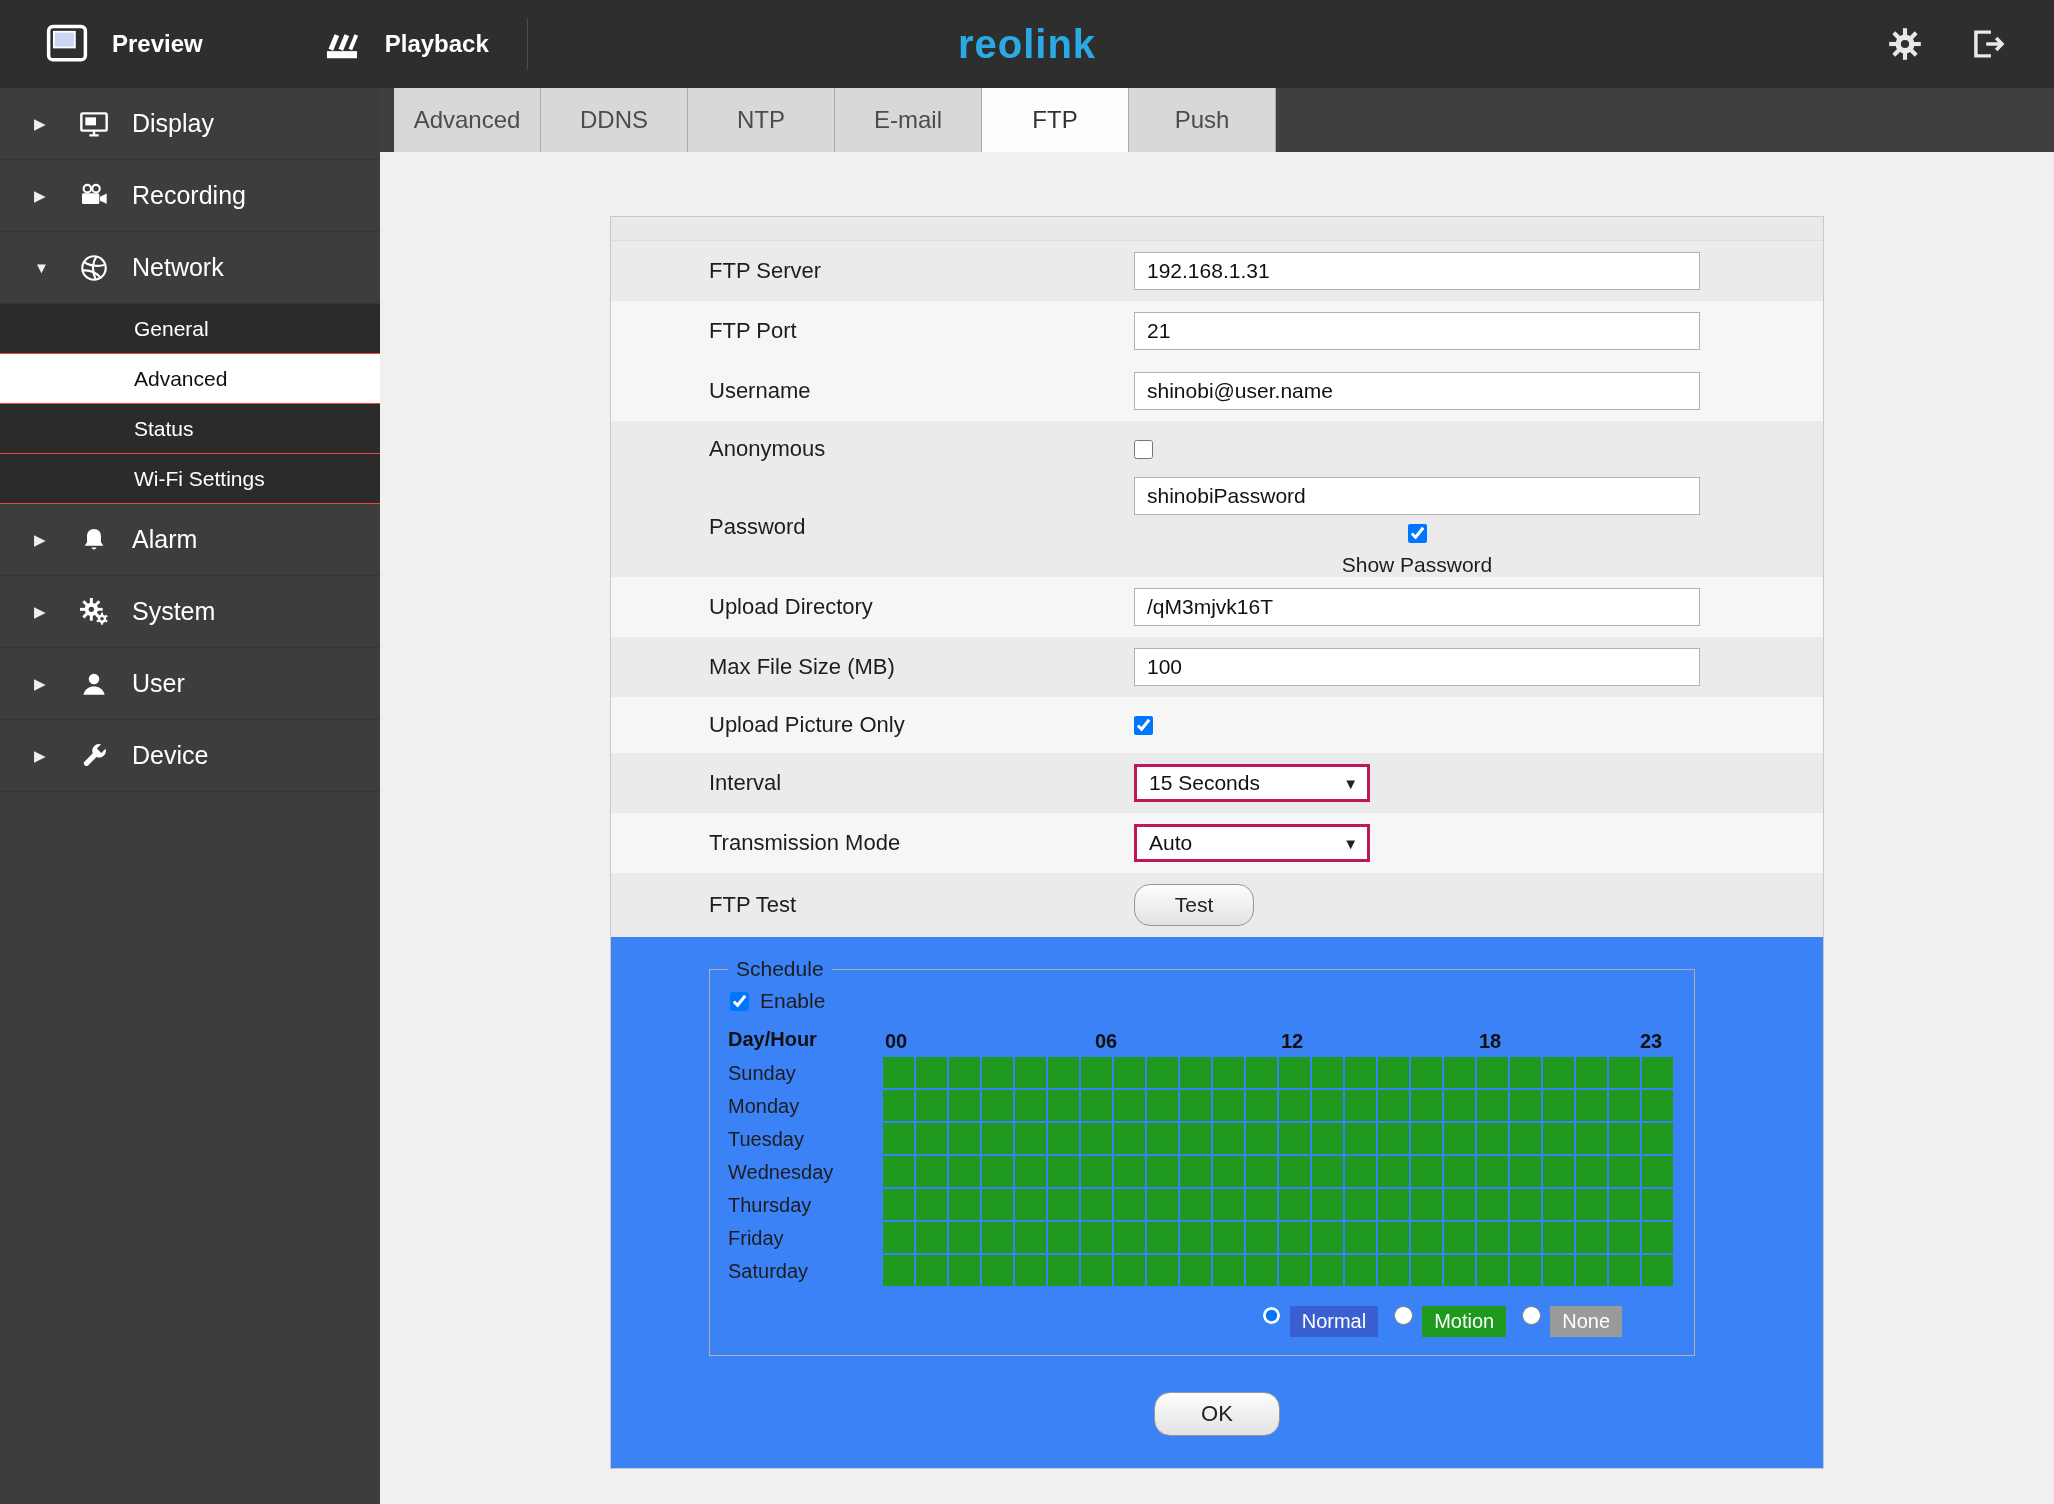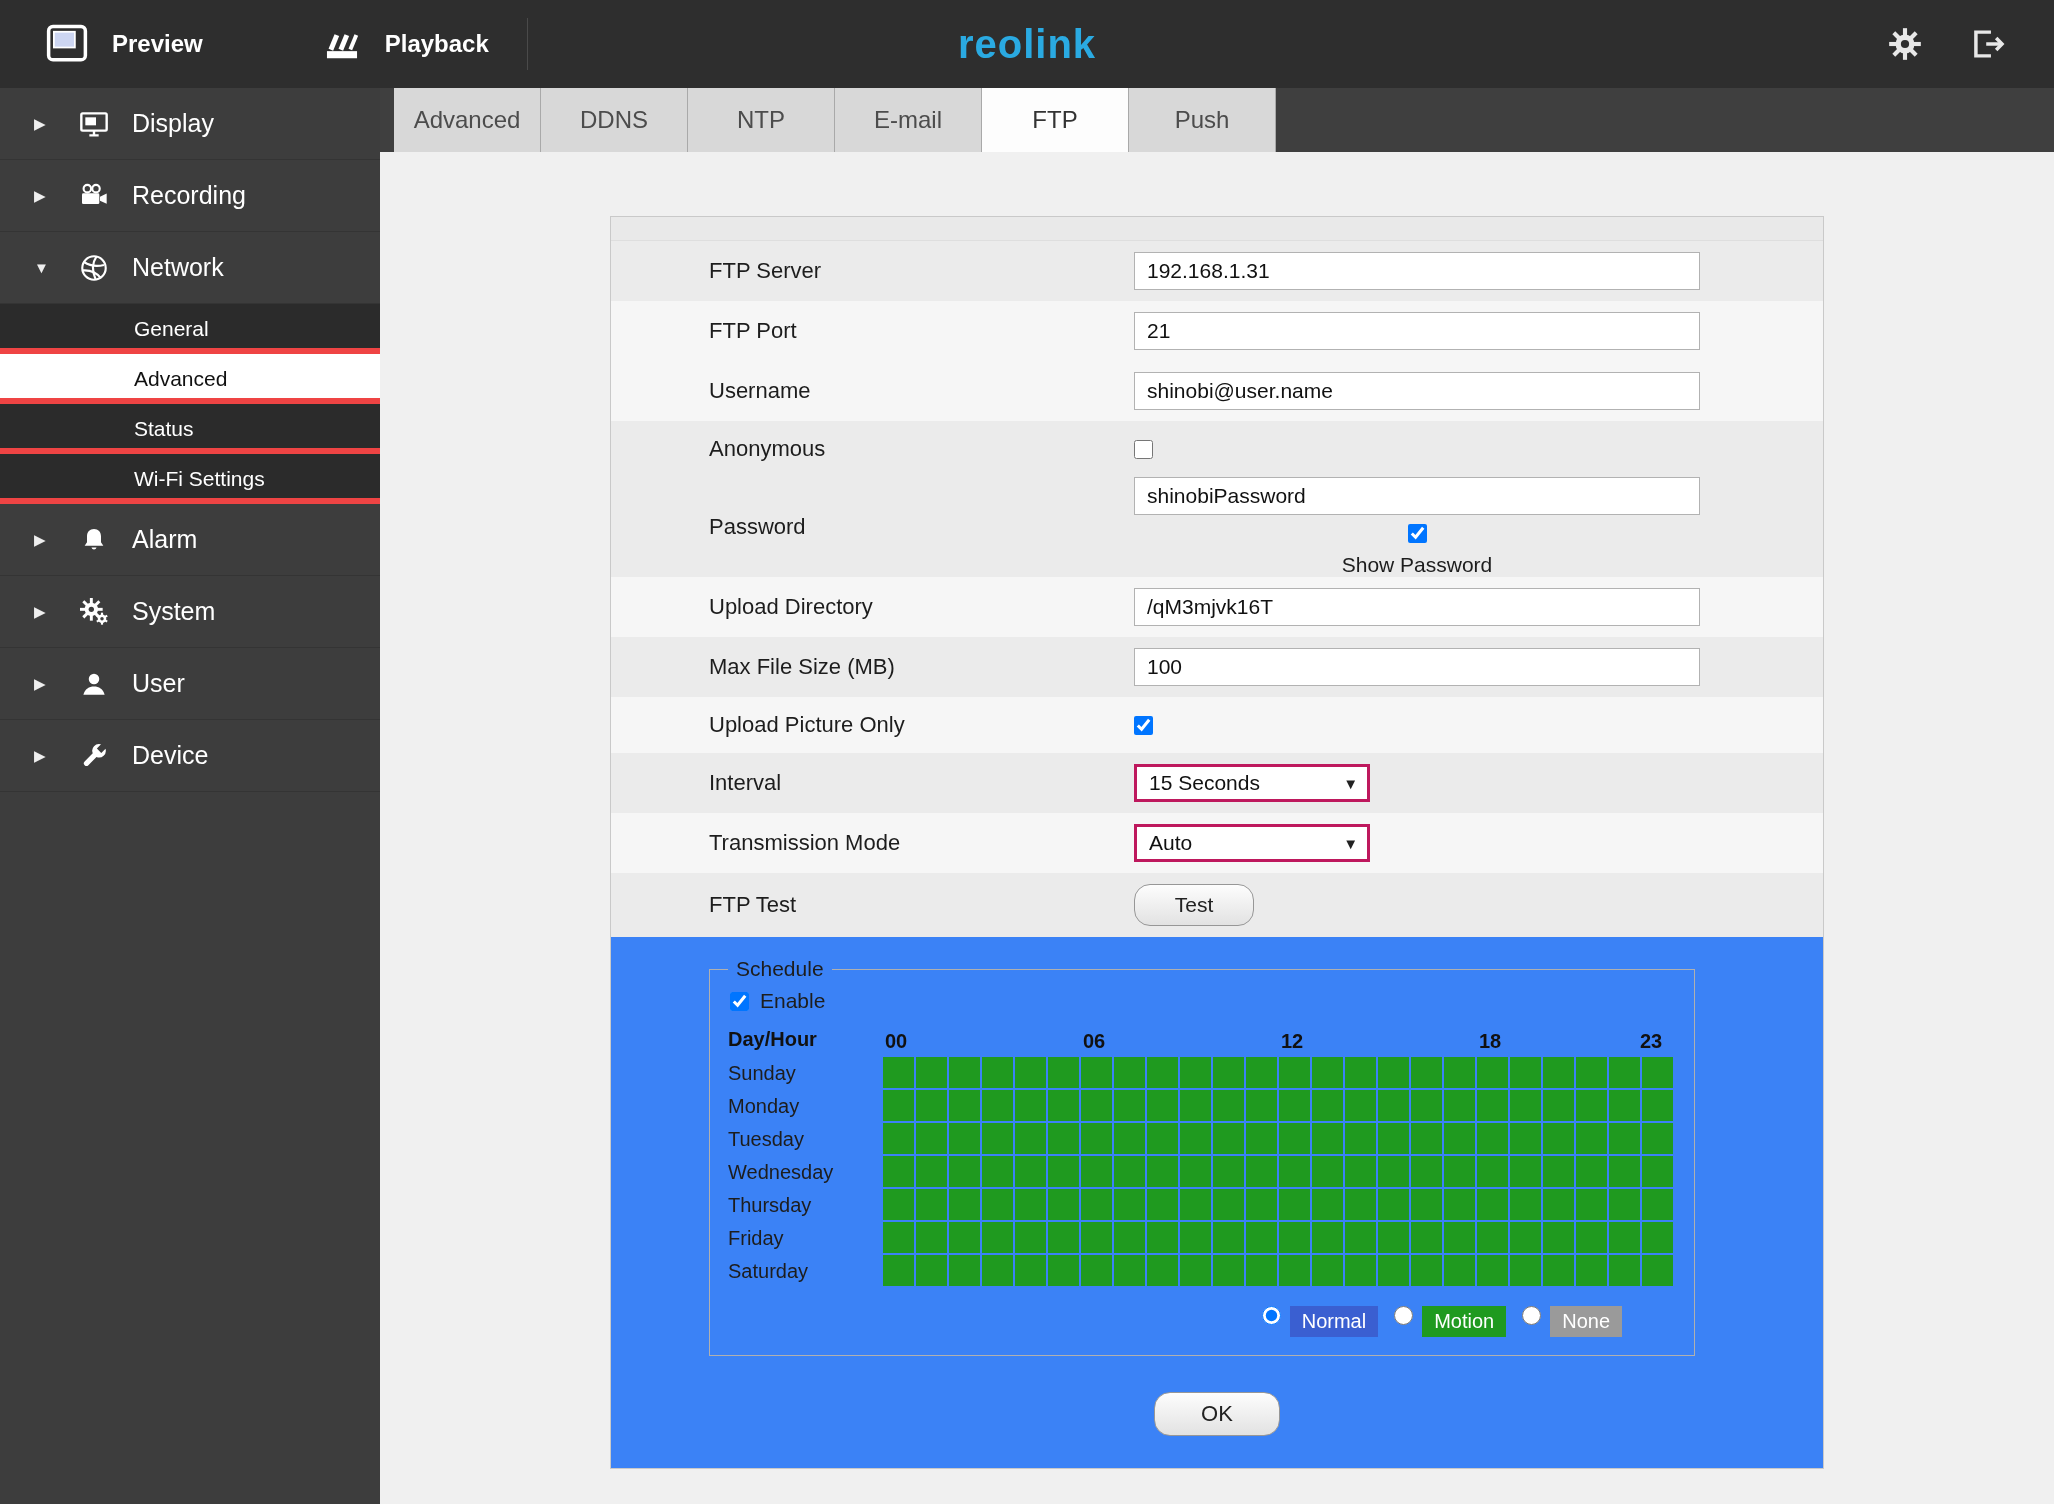--- a/index.html
+++ b/index.html
@@ -26,21 +26,21 @@
 
   
   .sidebar { position: absolute; top: 88px; left: 0; width: 380px; bottom: 0; background: #3d3d3d; }
   .side-item { height: 72px; display: flex; align-items: center; color: #fff;
     font-size: 25px; border-bottom: 1px solid #343434; padding-left: 26px; cursor: pointer; }
   .side-item .arr { width: 40px; font-size: 15px; color: #efefef; padding-left: 8px; }
   .side-item .ic { width: 44px; margin-left: 6px; display: flex; align-items: center; justify-content: center; }
   .side-item .lbl { margin-left: 16px; }
   .submenu { background: #2b2b2b; }
   .sub-item { height: 50px; line-height: 50px; padding-left: 134px; color: #fff;
-    font-size: 21px; border-bottom: 6px solid #ef4444; cursor: pointer; }
+    font-size: 21px; border-bottom: 1px solid #ef4444; cursor: pointer; }
   .sub-item.selected { background: #ffffff; color: #111; }
 
   
   .content { position: absolute; left: 380px; top: 88px; right: 0; bottom: 0; background: #f0f0f0; }
   .tabstrip { height: 64px; background: #3f3f3f; display: flex; align-items: stretch; padding-left: 14px; }
   .tab { width: 147px; display: flex; align-items: center; justify-content: center;
     font-size: 24px; color: #4c4c4c; background: #d8d8d8; border-right: 1px solid #a9a9a9; cursor: pointer; }
   .tab.active { background: #fdfdfd; color: #333; }
 
   
@@ -74,21 +74,21 @@
   .enable-row { display: flex; align-items: center; gap: 11px; margin: 6px 0 12px 2px;
     font-size: 21px; color: #1d1d1d; }
   .sched-body { display: flex; }
   .day-col { width: 155px; flex: none; }
   .dh { font-weight: bold; font-size: 20px; height: 32px; display: flex;
     align-items: flex-end; padding-bottom: 6px; color: #111; }
   .day { height: 33px; line-height: 33px; font-size: 20px; color: #1d1d1d; }
   .grid-col { flex: none; }
   .hours { position: relative; height: 32px; width: 790px; }
   .hours span { position: absolute; bottom: 4px; font-weight: bold; font-size: 20px; color: #111; }
-  .h0 { left: 2px; } .h1 { left: 200px; } .h2 { left: 398px; } .h3 { left: 596px; } .h4 { left: 757px; }
+  .h0 { left: 2px; } .h1 { left: 212px; } .h2 { left: 398px; } .h3 { left: 596px; } .h4 { left: 757px; }
   .grid { display: grid; grid-template-columns: repeat(24, 31px); grid-auto-rows: 31px; gap: 2px; }
   .cell { cursor: pointer; }
   .cell.motion { background: var(--motion, #1f9a1f); }
   .modes { display: flex; align-items: center; justify-content: flex-end; margin: 18px 72px 0 0; }
   .mode { display: flex; gap: 9px; margin-left: 16px; }
   .chip { color: #fff; font-size: 20px; padding: 4px 12px; cursor: pointer; }
   .chip.normal { background: var(--normal, #3a5fd1); }
   .chip.motion { background: var(--motion, #1f9a1f); }
   .chip.none { background: var(--none, #9a9a9a); }
   .ok-row { display: flex; justify-content: center; padding: 36px 0 32px; }

